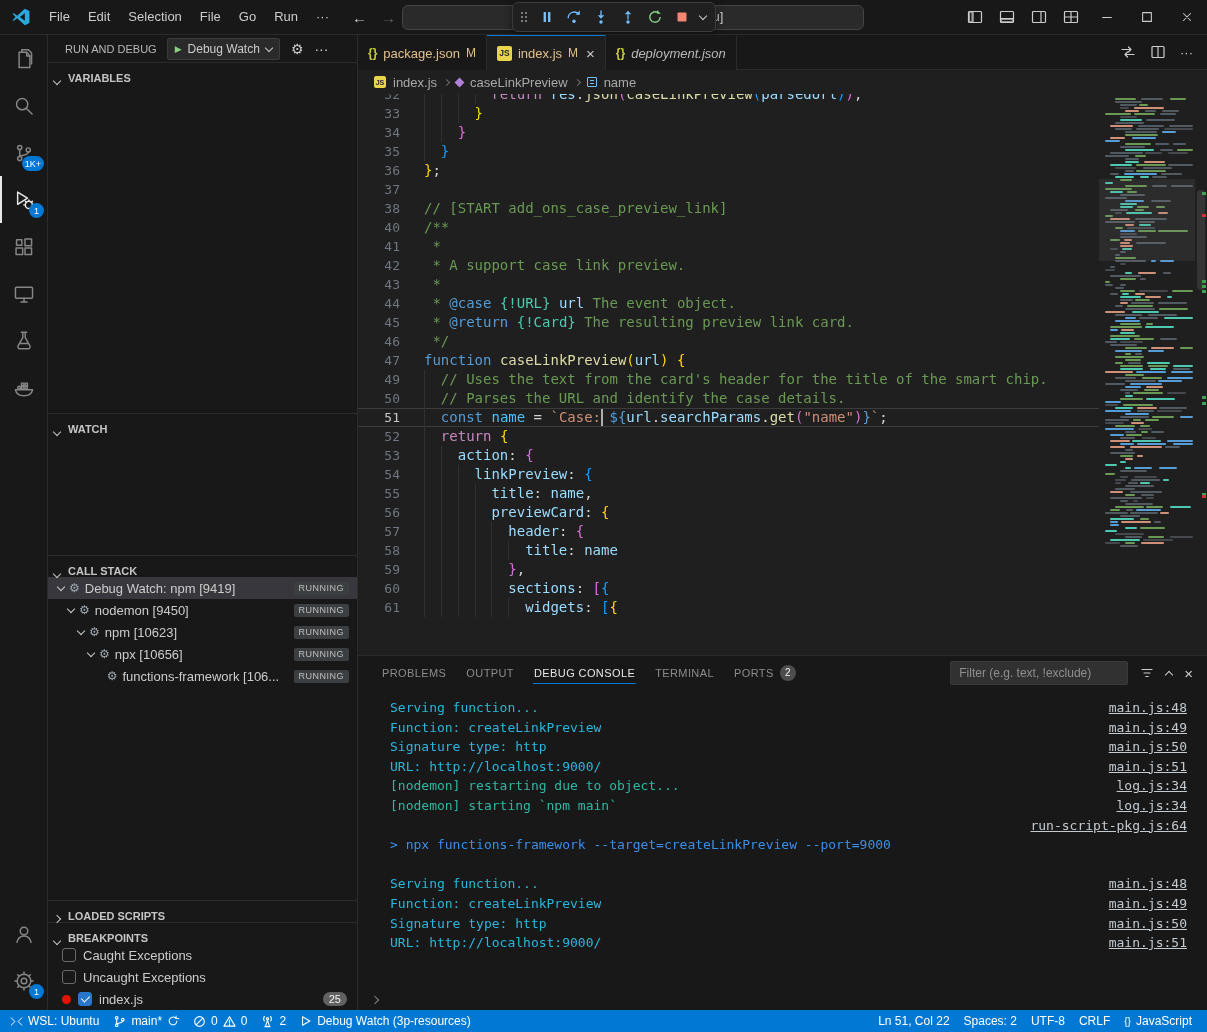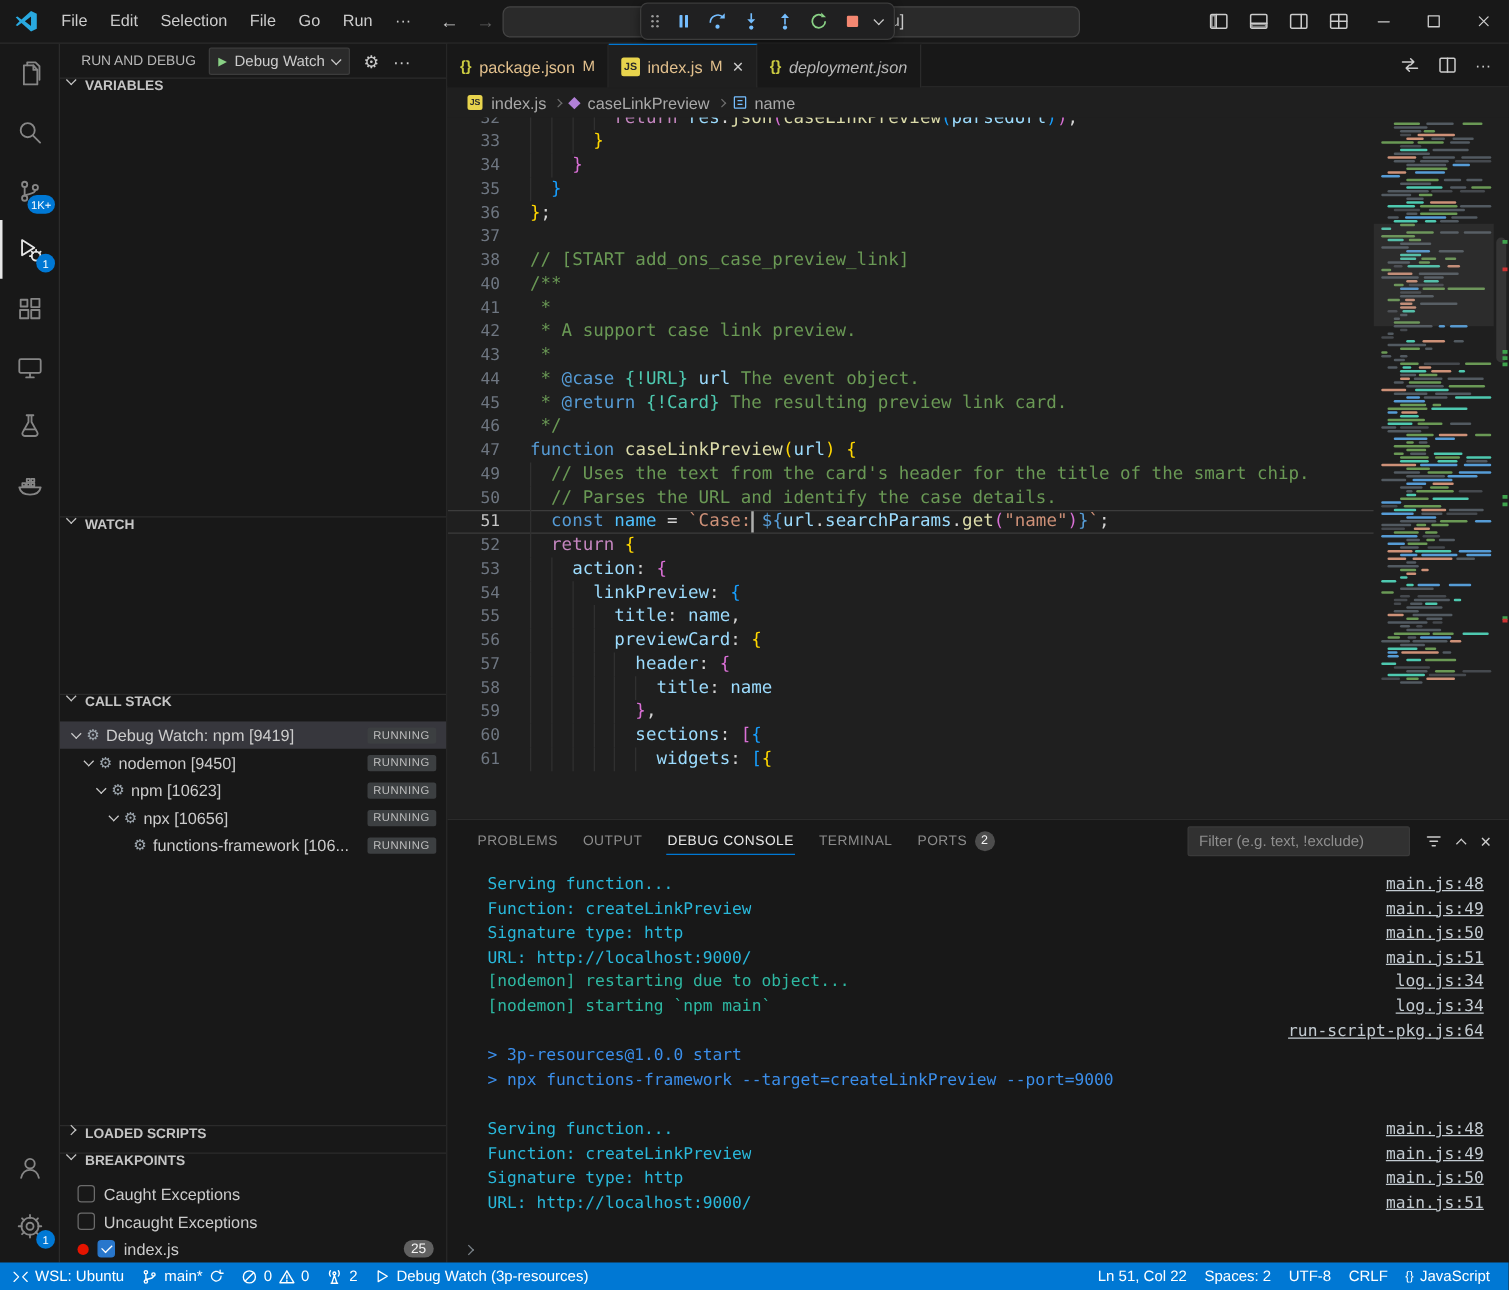--- a/index.html
+++ b/index.html
@@ -43,21 +43,21 @@
   .ab-badge{position:absolute;right:3px;bottom:5px;background:var(--accent);color:#fff;font-size:9px;min-width:15px;height:15px;border-radius:8px;display:flex;align-items:center;justify-content:center;padding:0 3px;}
   .ab-bottom{margin-top:auto;padding-bottom:6px;}
 
   
   .sidebar{width:310px;flex:0 0 310px;background:#181818;border-right:1px solid #2b2b2b;display:flex;flex-direction:column;overflow:hidden;}
   .sb-header{height:27px;flex:0 0 27px;display:flex;align-items:center;padding:0 10px 0 17px;}
   .sb-title{font-size:11px;color:#b8b8b8;white-space:nowrap;}
   .cfg{margin-left:10px;display:flex;align-items:center;gap:6px;background:#2a2a2a;border:1px solid #3c3c3c;border-radius:2px;height:22px;padding:0 7px;font-size:12px;color:#cccccc;}
   .play{color:#89d185;font-size:9px;}
   .sb-act{color:#cccccc;margin-left:11px;font-size:14px;}
-  .sec-h{height:22px;flex:0 0 22px;display:flex;align-items:flex-start;gap:8px;padding-left:6px;border-top:1px solid #2b2b2b;font-size:11px;font-weight:bold;color:#c5c5c5;}
+  .sec-h{height:22px;flex:0 0 22px;display:flex;align-items:flex-end;gap:8px;padding-left:6px;border-top:1px solid #2b2b2b;font-size:11px;font-weight:bold;color:#c5c5c5;}
   .sec-h .chev{color:#c5c5c5;}
   .sec-body{overflow:hidden;}
   .cs-row{height:22px;display:flex;align-items:center;gap:5px;padding-right:8px;font-size:13px;color:#cccccc;}
   .cs-row.selected{background:#37373d;}
   .cs-gear{color:#9fa8b0;font-size:12px;line-height:1;}
   .cs-label{overflow:hidden;text-overflow:ellipsis;white-space:nowrap;}
   .cs-badge{margin-left:auto;font-size:9px;letter-spacing:.5px;background:#3c3f41;color:#bfbfbf;padding:1.5px 5px;border-radius:2px;flex:0 0 auto;}
   .bp-row{height:22px;display:flex;align-items:center;gap:7px;padding:0 10px 0 14px;font-size:13px;}
   .cb{width:14px;height:14px;border:1px solid #6b6b6b;border-radius:3px;position:relative;flex:0 0 auto;}
   .cb.checked{background:#2977cc;border-color:#2977cc;}
@@ -1160,21 +1160,20 @@
           </div>
         </div>
         <div class="console" id="console">
             <div class="crow"><span class="ctext cl-cyan">Serving function...</span><span class="clink">main.js:48</span></div>
             <div class="crow"><span class="ctext cl-cyan">Function: createLinkPreview</span><span class="clink">main.js:49</span></div>
             <div class="crow"><span class="ctext cl-cyan">Signature type: http</span><span class="clink">main.js:50</span></div>
             <div class="crow"><span class="ctext cl-cyan">URL: http://localhost:9000/</span><span class="clink">main.js:51</span></div>
             <div class="crow"><span class="ctext cl-green">[nodemon] restarting due to object...</span><span class="clink">log.js:34</span></div>
             <div class="crow"><span class="ctext cl-green">[nodemon] starting `npm main`</span><span class="clink">log.js:34</span></div>
             <div class="crow"><span class="ctext cl-plain"></span><span class="clink">run-script-pkg.js:64</span></div>
-            <div class="crow"><span class="ctext cl-blue">&gt; 3p-resources@1.0.0 start</span></div>
             <div class="crow"><span class="ctext cl-blue">&gt; npx functions-framework --target=createLinkPreview --port=9000</span></div>
             <div class="crow"><span class="ctext cl-plain"></span></div>
             <div class="crow"><span class="ctext cl-cyan">Serving function...</span><span class="clink">main.js:48</span></div>
             <div class="crow"><span class="ctext cl-cyan">Function: createLinkPreview</span><span class="clink">main.js:49</span></div>
             <div class="crow"><span class="ctext cl-cyan">Signature type: http</span><span class="clink">main.js:50</span></div>
             <div class="crow"><span class="ctext cl-cyan">URL: http://localhost:9000/</span><span class="clink">main.js:51</span></div>
           </div>
         <div class="console-input">
           <span class="chev right"></span>
         </div>

